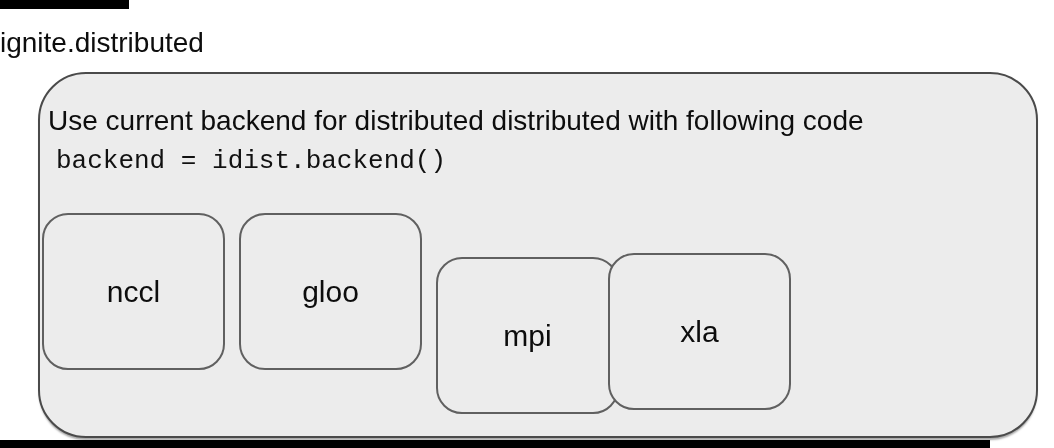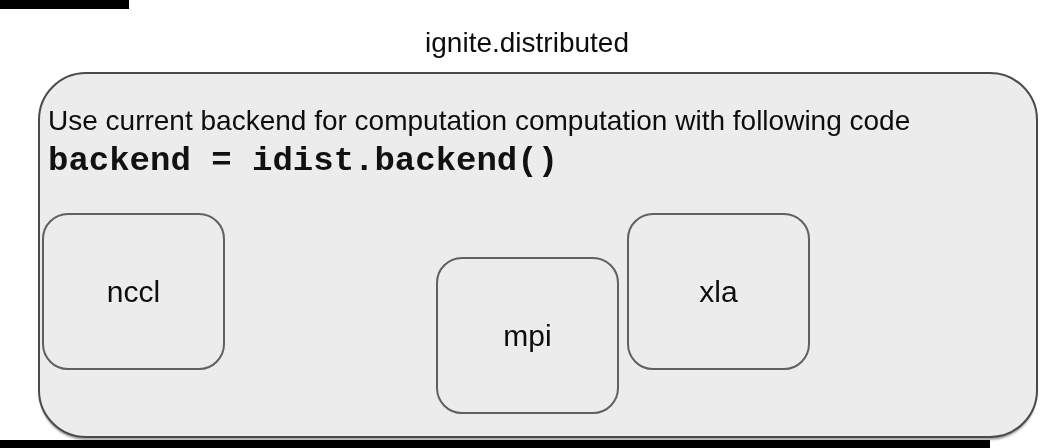--- a/index.html
+++ b/index.html
@@ -2,64 +2,65 @@
 <html><head>
 <meta charset="utf-8">
 <style>
   html,body{margin:0;padding:0;}
   body{
     width:1054px;height:448px;position:relative;background:#ffffff;
     font-family:"Liberation Sans",sans-serif;overflow:hidden;
   }
   .page-title{
     position:absolute;top:27px;left:0;width:1054px;
-    text-align:center;font-size:28px;line-height:32px;color:#0d0d0d;
+    text-align:left;font-size:28px;line-height:32px;color:#0d0d0d;
   }
   .panel{
     position:absolute;left:38px;top:72px;width:1000px;height:366px;
     box-sizing:border-box;background:#ececec;
     border:2px solid #4a4a4a;border-radius:48px;
     box-shadow:0 3px 2px -1px rgba(0,0,0,0.35);
   }
   .panel-desc{
     position:absolute;left:8px;top:30px;width:960px;
     font-size:28px;line-height:34px;color:#0d0d0d;white-space:nowrap;
   }
   .panel-code{
-    position:absolute;left:8px;top:73px;
-    font-family:"Liberation Mono",monospace;font-weight:bold;
-    font-size:34px;line-height:28px;color:#111111;white-space:nowrap;
+    position:absolute;left:16px;top:73px;
+    font-family:"Liberation Mono",monospace;font-weight:normal;
+    font-size:26px;line-height:28px;color:#111111;white-space:nowrap;
   }
   .backend-box{
     position:absolute;top:139px;width:183px;height:157px;
     box-sizing:border-box;background:#ececec;
     border:2px solid #606060;border-radius:26px;
     display:flex;align-items:center;justify-content:center;
     font-size:30px;color:#0d0d0d;
   }
   .bb-0{left:2px;}
   .bb-1{left:199px;}
   .bb-2{left:396px;margin-top:44px;}
-  .bb-3{left:587px;}
+  .bb-3{left:568px;margin-top:40px;}
   .bb-4{left:790px;}
   .artifact-bar-top{
     position:absolute;left:0;top:0;width:129px;height:9px;background:#000000;
   }
   .artifact-bar-bottom{
     position:absolute;left:0;top:440px;width:990px;height:8px;background:#000000;
   }
 </style>
 </head>
 <body>
 
 <div class="page-title">ignite.distributed</div>
 
 <div class="panel">
-  <div class="panel-desc">Use current backend for computation computation with following code</div>
+  <div class="panel-desc">Use current backend for distributed distributed with following code</div>
   <div class="panel-code">backend = idist.backend()</div>
 
   <div class="backend-box bb-0">nccl</div>
+  <div class="backend-box bb-1">gloo</div>
   <div class="backend-box bb-2">mpi</div>
   <div class="backend-box bb-3">xla</div>
 </div>
 
 <div class="artifact-bar-top"></div>
 <div class="artifact-bar-bottom"></div>
 
 </body></html>

